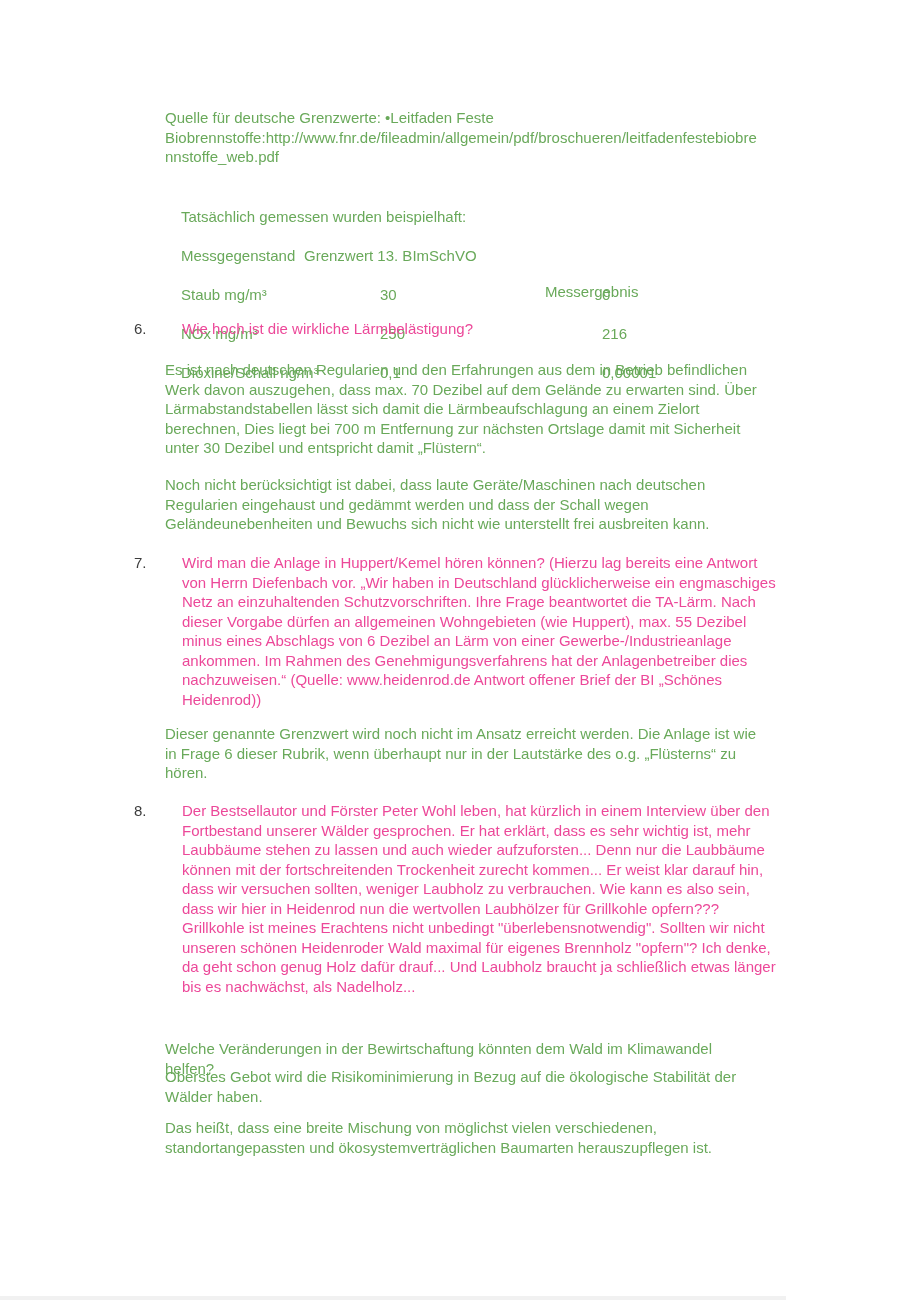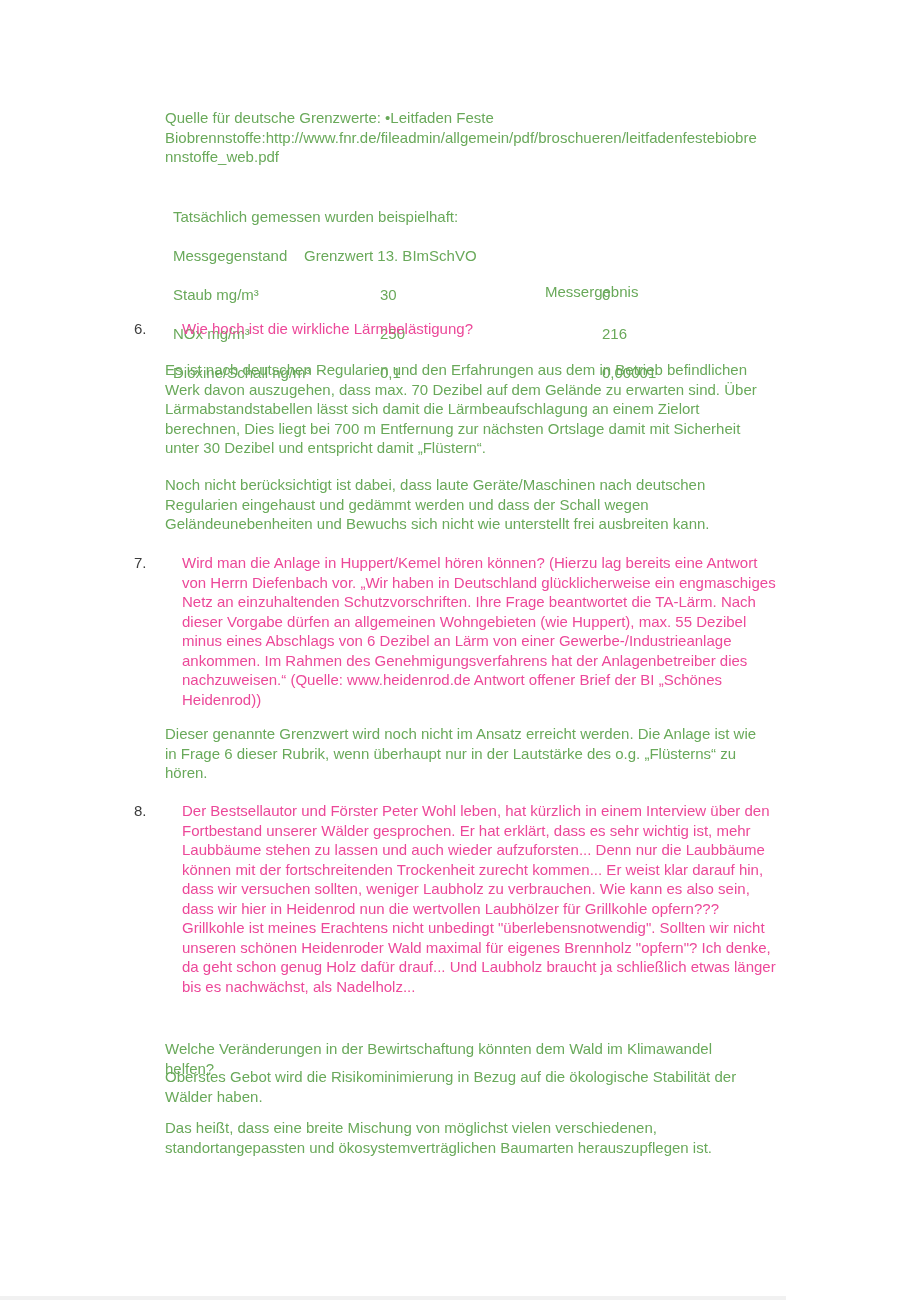--- a/index.html
+++ b/index.html
@@ -30,21 +30,21 @@
     left:0;top:0;
     color:#3c3c3c;
   }
   .qtext{
     margin-left:48px;
     white-space:pre-line;
     color:#ec4899;
   }
   .trow{position:relative;height:19.5px;}
   .trow span{position:absolute;top:0;white-space:nowrap;}
-  .tc1{left:8px;}
+  .tc1{left:16px;}
   .tc2h{left:139px;}
   .tc3h{left:380px;margin-top:36px;}
   .tc2{left:215px;}
   .tc3{left:437px;}
   .bottom-edge{
     position:absolute;left:0;bottom:0;
     width:919px;height:4px;
     background:#f1f1f1;
   }
 </style>

